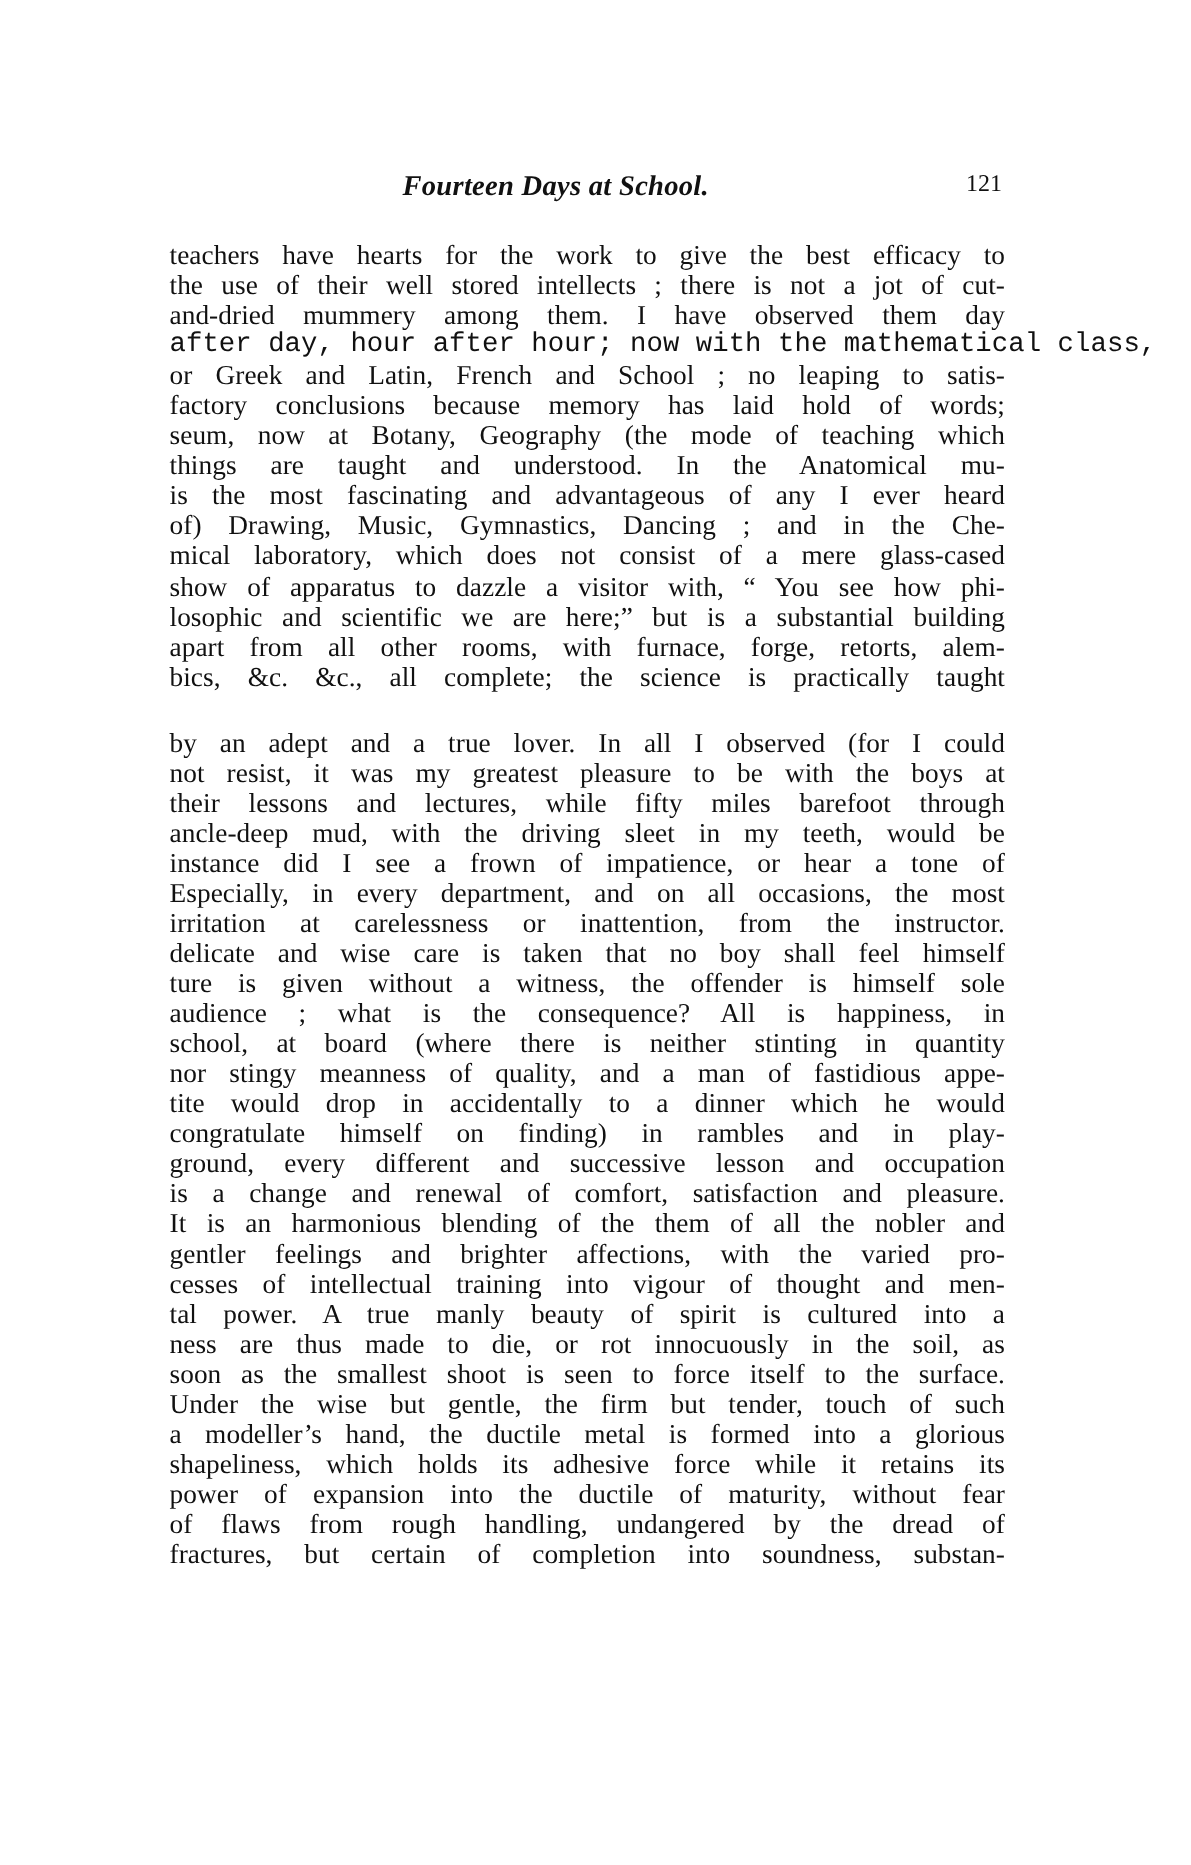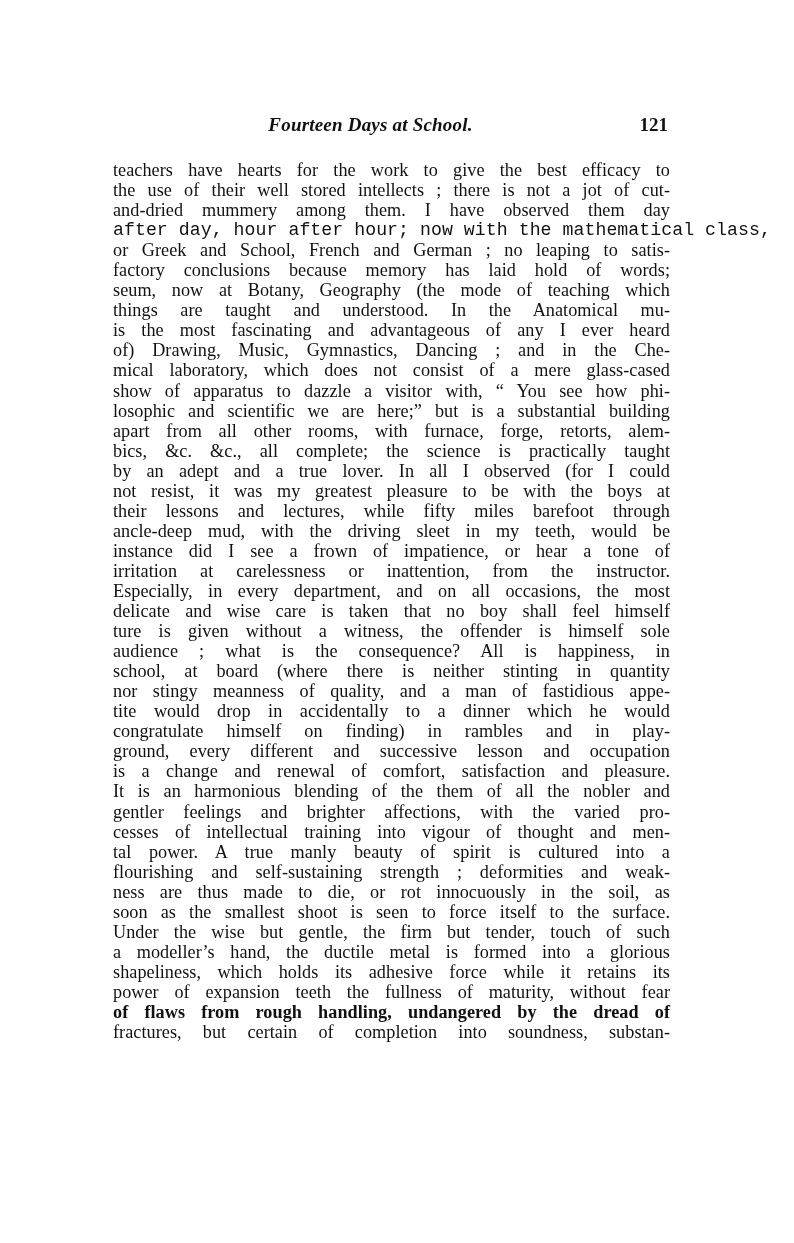--- a/index.html
+++ b/index.html
@@ -10,21 +10,21 @@
   .page { position:absolute; left:0; top:12px; width:794px; height:1243px; }
   .running-head {
     position:absolute; top:100px; left:113px; width:555px; height:26px;
   }
   .running-title {
     position:absolute; left:0; right:0; text-align:center;
     font-style:italic; font-weight:bold; font-size:19px; top:2px; letter-spacing:0.2px;
     padding-right:40px;
   }
   .page-number {
-    position:absolute; right:0; top:2px; font-weight:bold; font-size:19px;
+    position:absolute; right:0; top:2px; font-weight:normal; font-size:16px;
   }
   .body-text {
     position:absolute; left:113px; top:148px; width:557px;
   }
   .line {
     display:block; height:20.05px; line-height:20.05px; font-size:18.2px;
     text-align:justify; text-align-last:justify; white-space:nowrap; overflow:visible;
     letter-spacing:0.05px;
   }
 </style>
@@ -34,54 +34,53 @@
 <div class="page">
   <div class="running-head">
     <span class="running-title">Fourteen Days at School.</span>
     <span class="page-number">121</span>
   </div>
   <div class="body-text" id="body-text">
       <span class="line" style="white-space: nowrap; display: block; width: 557px;">teachers have hearts for the work to give the best efficacy to</span>
       <span class="line" style="white-space: nowrap; display: block; width: 557px;">the use of their well stored intellects ; there is not a jot of cut-</span>
       <span class="line" style="white-space: nowrap; display: block; width: 557px;">and-dried mummery among them.  I have observed them day</span>
       <span class="line" style="white-space: nowrap; display: block; width: 557px; font-family: Liberation Mono, monospace;">after day, hour after hour; now with the mathematical class,</span>
-      <span class="line" style="white-space: nowrap; display: block; width: 557px;">or Greek and School, French and German ; no leaping to satis-</span>
+      <span class="line" style="white-space: nowrap; display: block; width: 557px;">or Greek and Latin, French and School ; no leaping to satis-</span>
       <span class="line" style="white-space: nowrap; display: block; width: 557px;">factory conclusions because memory has laid hold of words;</span>
       <span class="line" style="white-space: nowrap; display: block; width: 557px;">seum, now at Botany, Geography (the mode of teaching which</span>
       <span class="line" style="white-space: nowrap; display: block; width: 557px;">things are taught and understood.  In the Anatomical mu-</span>
       <span class="line" style="white-space: nowrap; display: block; width: 557px;">is the most fascinating and advantageous of any I ever heard</span>
       <span class="line" style="white-space: nowrap; display: block; width: 557px;">of) Drawing, Music, Gymnastics, Dancing ; and in the Che-</span>
       <span class="line" style="white-space: nowrap; display: block; width: 557px;">mical laboratory, which does not consist of a mere glass-cased</span>
       <span class="line" style="white-space: nowrap; display: block; width: 557px;">show of apparatus to dazzle a visitor with, “ You see how phi-</span>
       <span class="line" style="white-space: nowrap; display: block; width: 557px;">losophic and scientific we are here;” but is a substantial building</span>
       <span class="line" style="white-space: nowrap; display: block; width: 557px;">apart from all other rooms, with furnace, forge, retorts, alem-</span>
       <span class="line" style="white-space: nowrap; display: block; width: 557px;">bics, &amp;c. &amp;c., all complete; the science is practically taught</span>
-      <span class="line" style="white-space: nowrap; display: block; width: 557px;">by an adept and a true lover.  In all I observed (for I could</span>
+      <span class="line" style="white-space: nowrap; display: block; width: 557px; margin-top: 24px;">by an adept and a true lover.  In all I observed (for I could</span>
       <span class="line" style="white-space: nowrap; display: block; width: 557px;">not resist, it was my greatest pleasure to be with the boys at</span>
       <span class="line" style="white-space: nowrap; display: block; width: 557px;">their lessons and lectures, while fifty miles barefoot through</span>
       <span class="line" style="white-space: nowrap; display: block; width: 557px;">ancle-deep mud, with the driving sleet in my teeth, would be</span>
       <span class="line" style="white-space: nowrap; display: block; width: 557px;">instance did I see a frown of impatience, or hear a tone of</span>
+      <span class="line" style="white-space: nowrap; display: block; width: 557px;">Especially, in every department, and on all occasions, the most</span>
       <span class="line" style="white-space: nowrap; display: block; width: 557px;">irritation at carelessness or inattention, from the instructor.</span>
-      <span class="line" style="white-space: nowrap; display: block; width: 557px;">Especially, in every department, and on all occasions, the most</span>
       <span class="line" style="white-space: nowrap; display: block; width: 557px;">delicate and wise care is taken that no boy shall feel himself</span>
       <span class="line" style="white-space: nowrap; display: block; width: 557px;">ture is given without a witness, the offender is himself sole</span>
       <span class="line" style="white-space: nowrap; display: block; width: 557px;">audience ; what is the consequence?  All is happiness, in</span>
       <span class="line" style="white-space: nowrap; display: block; width: 557px;">school, at board (where there is neither stinting in quantity</span>
       <span class="line" style="white-space: nowrap; display: block; width: 557px;">nor stingy meanness of quality, and a man of fastidious appe-</span>
       <span class="line" style="white-space: nowrap; display: block; width: 557px;">tite would drop in accidentally to a dinner which he would</span>
       <span class="line" style="white-space: nowrap; display: block; width: 557px;">congratulate himself on finding) in rambles and in play-</span>
       <span class="line" style="white-space: nowrap; display: block; width: 557px;">ground, every different and successive lesson and occupation</span>
       <span class="line" style="white-space: nowrap; display: block; width: 557px;">is a change and renewal of comfort, satisfaction and pleasure.</span>
       <span class="line" style="white-space: nowrap; display: block; width: 557px;">It is an harmonious blending of the them of all the nobler and</span>
       <span class="line" style="white-space: nowrap; display: block; width: 557px;">gentler feelings and brighter affections, with the varied pro-</span>
       <span class="line" style="white-space: nowrap; display: block; width: 557px;">cesses of intellectual training into vigour of thought and men-</span>
       <span class="line" style="white-space: nowrap; display: block; width: 557px;">tal power.  A true manly beauty of spirit is cultured into a</span>
-      <span class="line" style="white-space: nowrap; display: block; width: 557px;">flourishing and self-sustaining strength ; deformities and weak-</span>
       <span class="line" style="white-space: nowrap; display: block; width: 557px;">ness are thus made to die, or rot innocuously in the soil, as</span>
       <span class="line" style="white-space: nowrap; display: block; width: 557px;">soon as the smallest shoot is seen to force itself to the surface.</span>
       <span class="line" style="white-space: nowrap; display: block; width: 557px;">Under the wise but gentle, the firm but tender, touch of such</span>
       <span class="line" style="white-space: nowrap; display: block; width: 557px;">a modeller’s hand, the ductile metal is formed into a glorious</span>
       <span class="line" style="white-space: nowrap; display: block; width: 557px;">shapeliness, which holds its adhesive force while it retains its</span>
-      <span class="line" style="white-space: nowrap; display: block; width: 557px;">power of expansion teeth the fullness of maturity, without fear</span>
-      <span class="line" style="white-space: nowrap; display: block; width: 557px; font-weight: bold;">of flaws from rough handling, undangered by the dread of</span>
+      <span class="line" style="white-space: nowrap; display: block; width: 557px;">power of expansion into the ductile of maturity, without fear</span>
+      <span class="line" style="white-space: nowrap; display: block; width: 557px;">of flaws from rough handling, undangered by the dread of</span>
       <span class="line" style="white-space: nowrap; display: block; width: 557px;">fractures, but certain of completion into soundness, substan-</span>
     </div>
 </div>
 
 </body></html>

